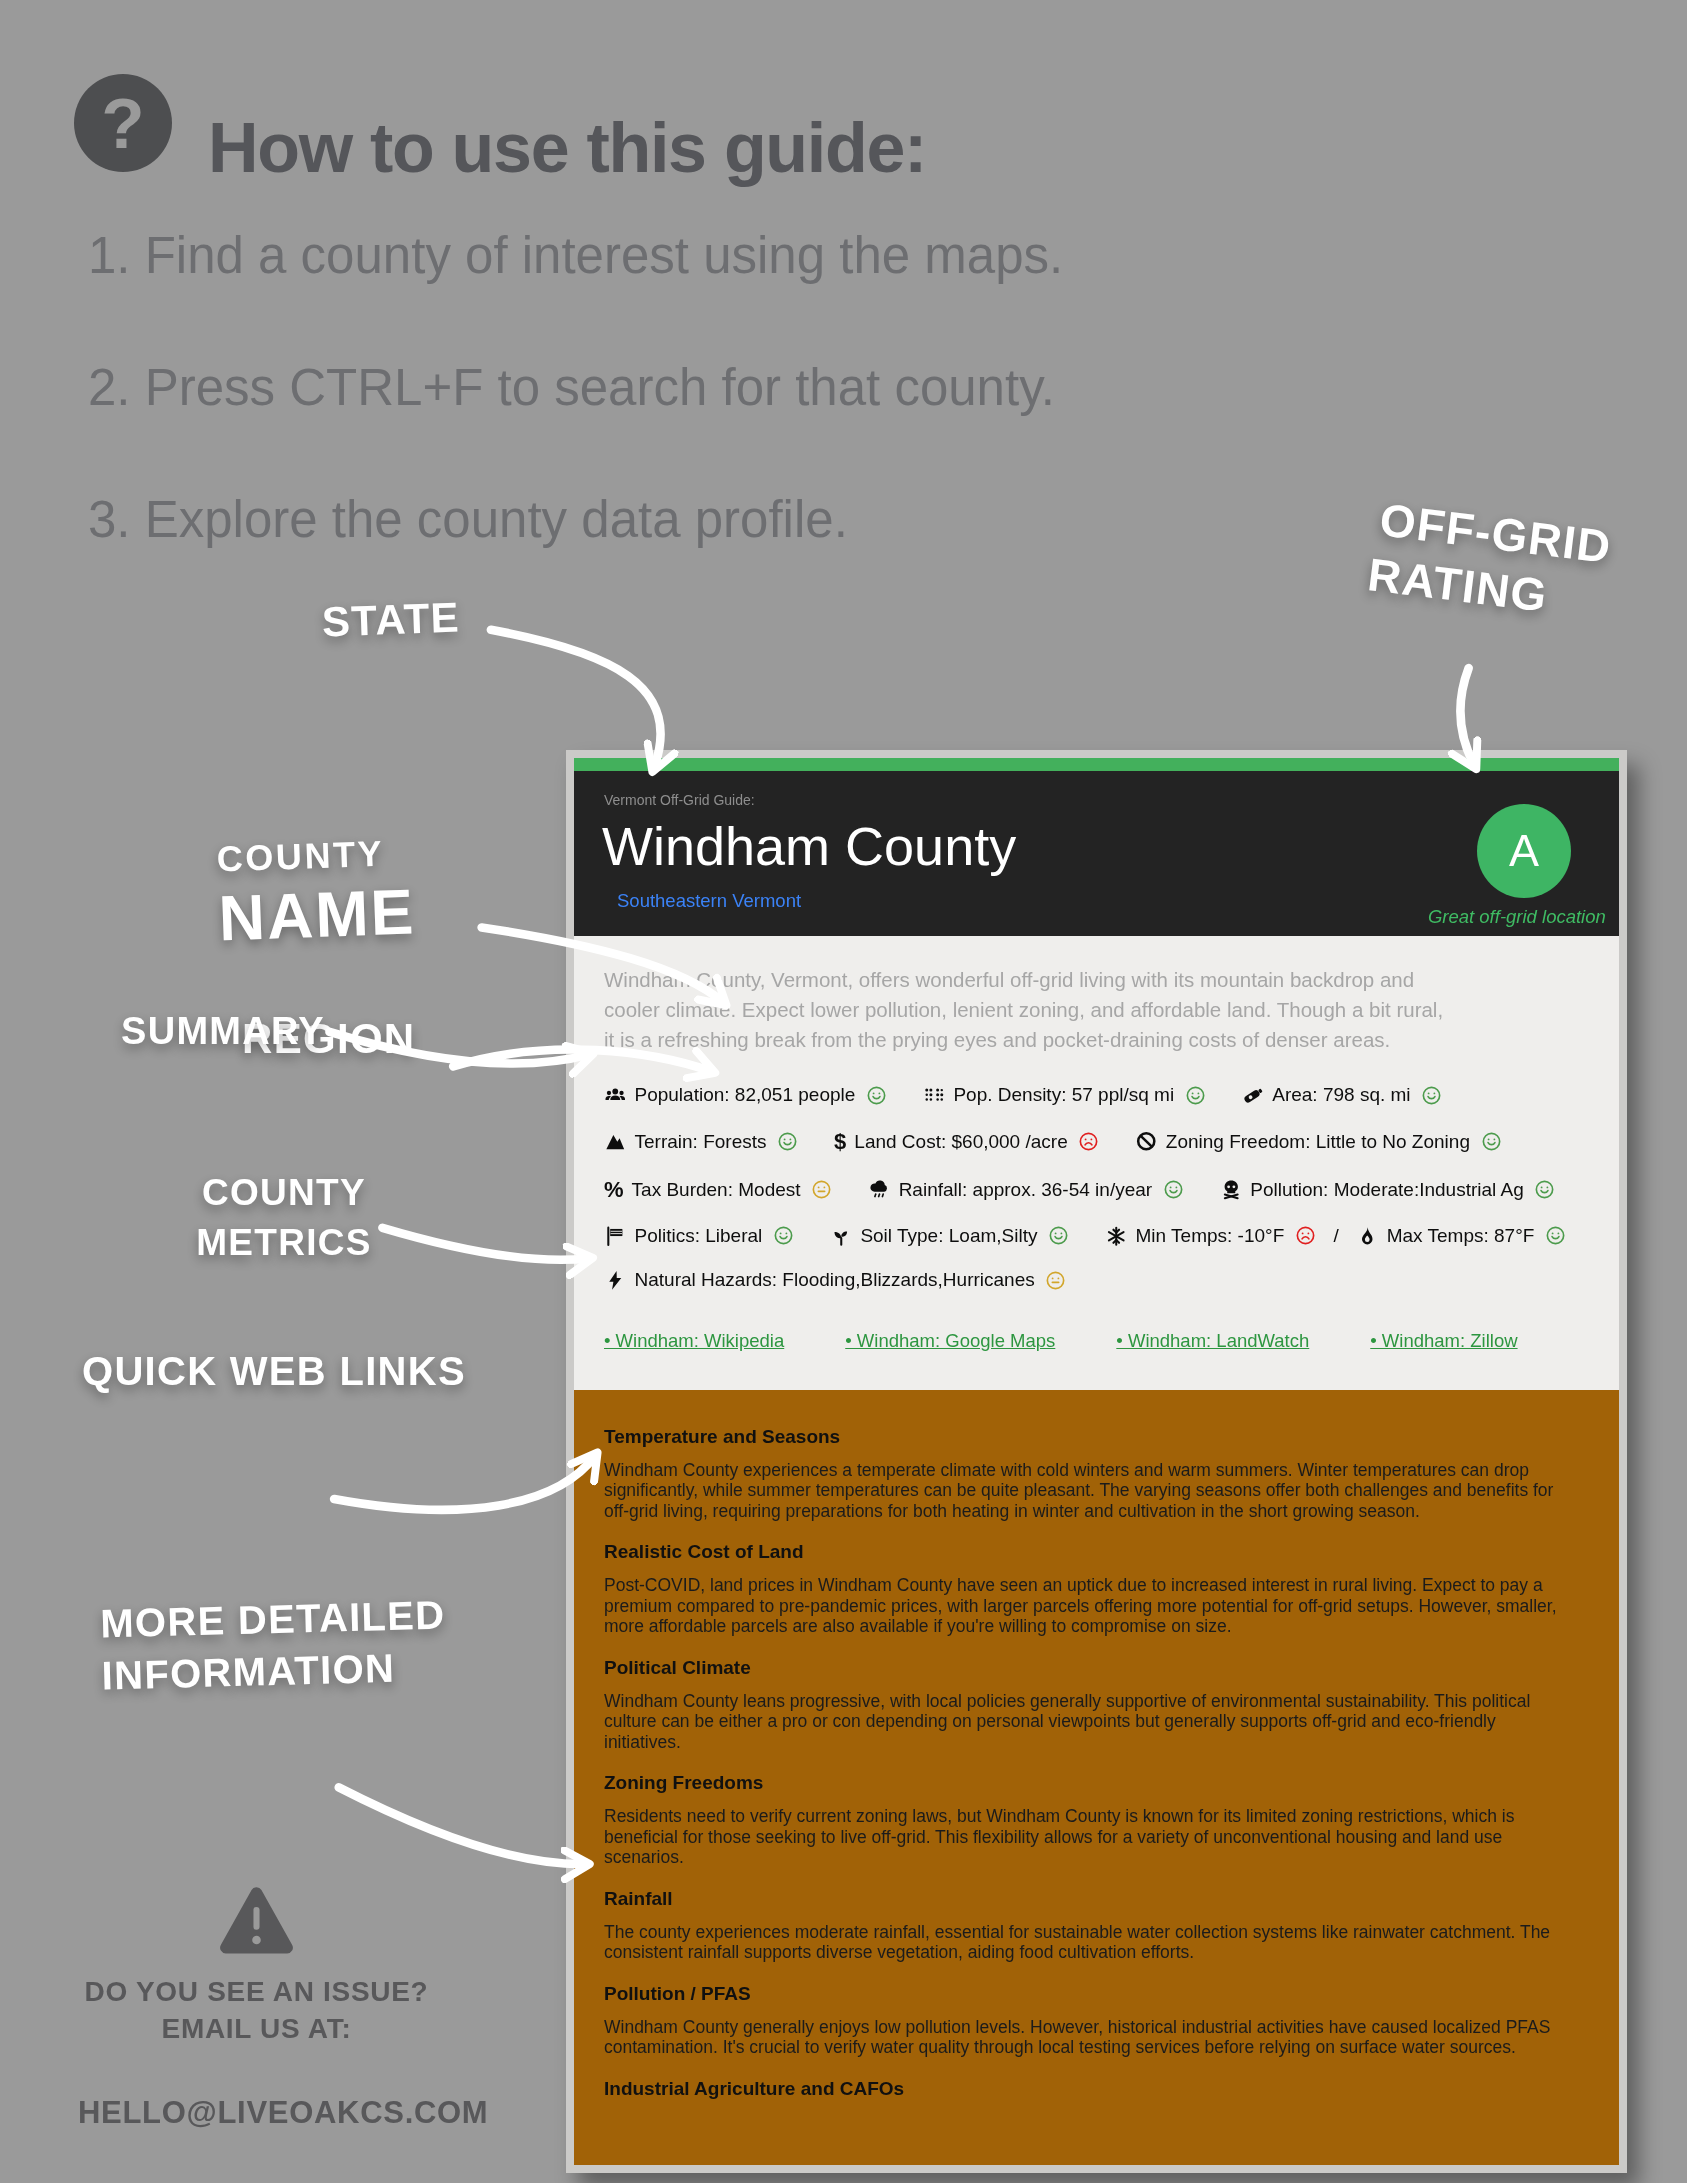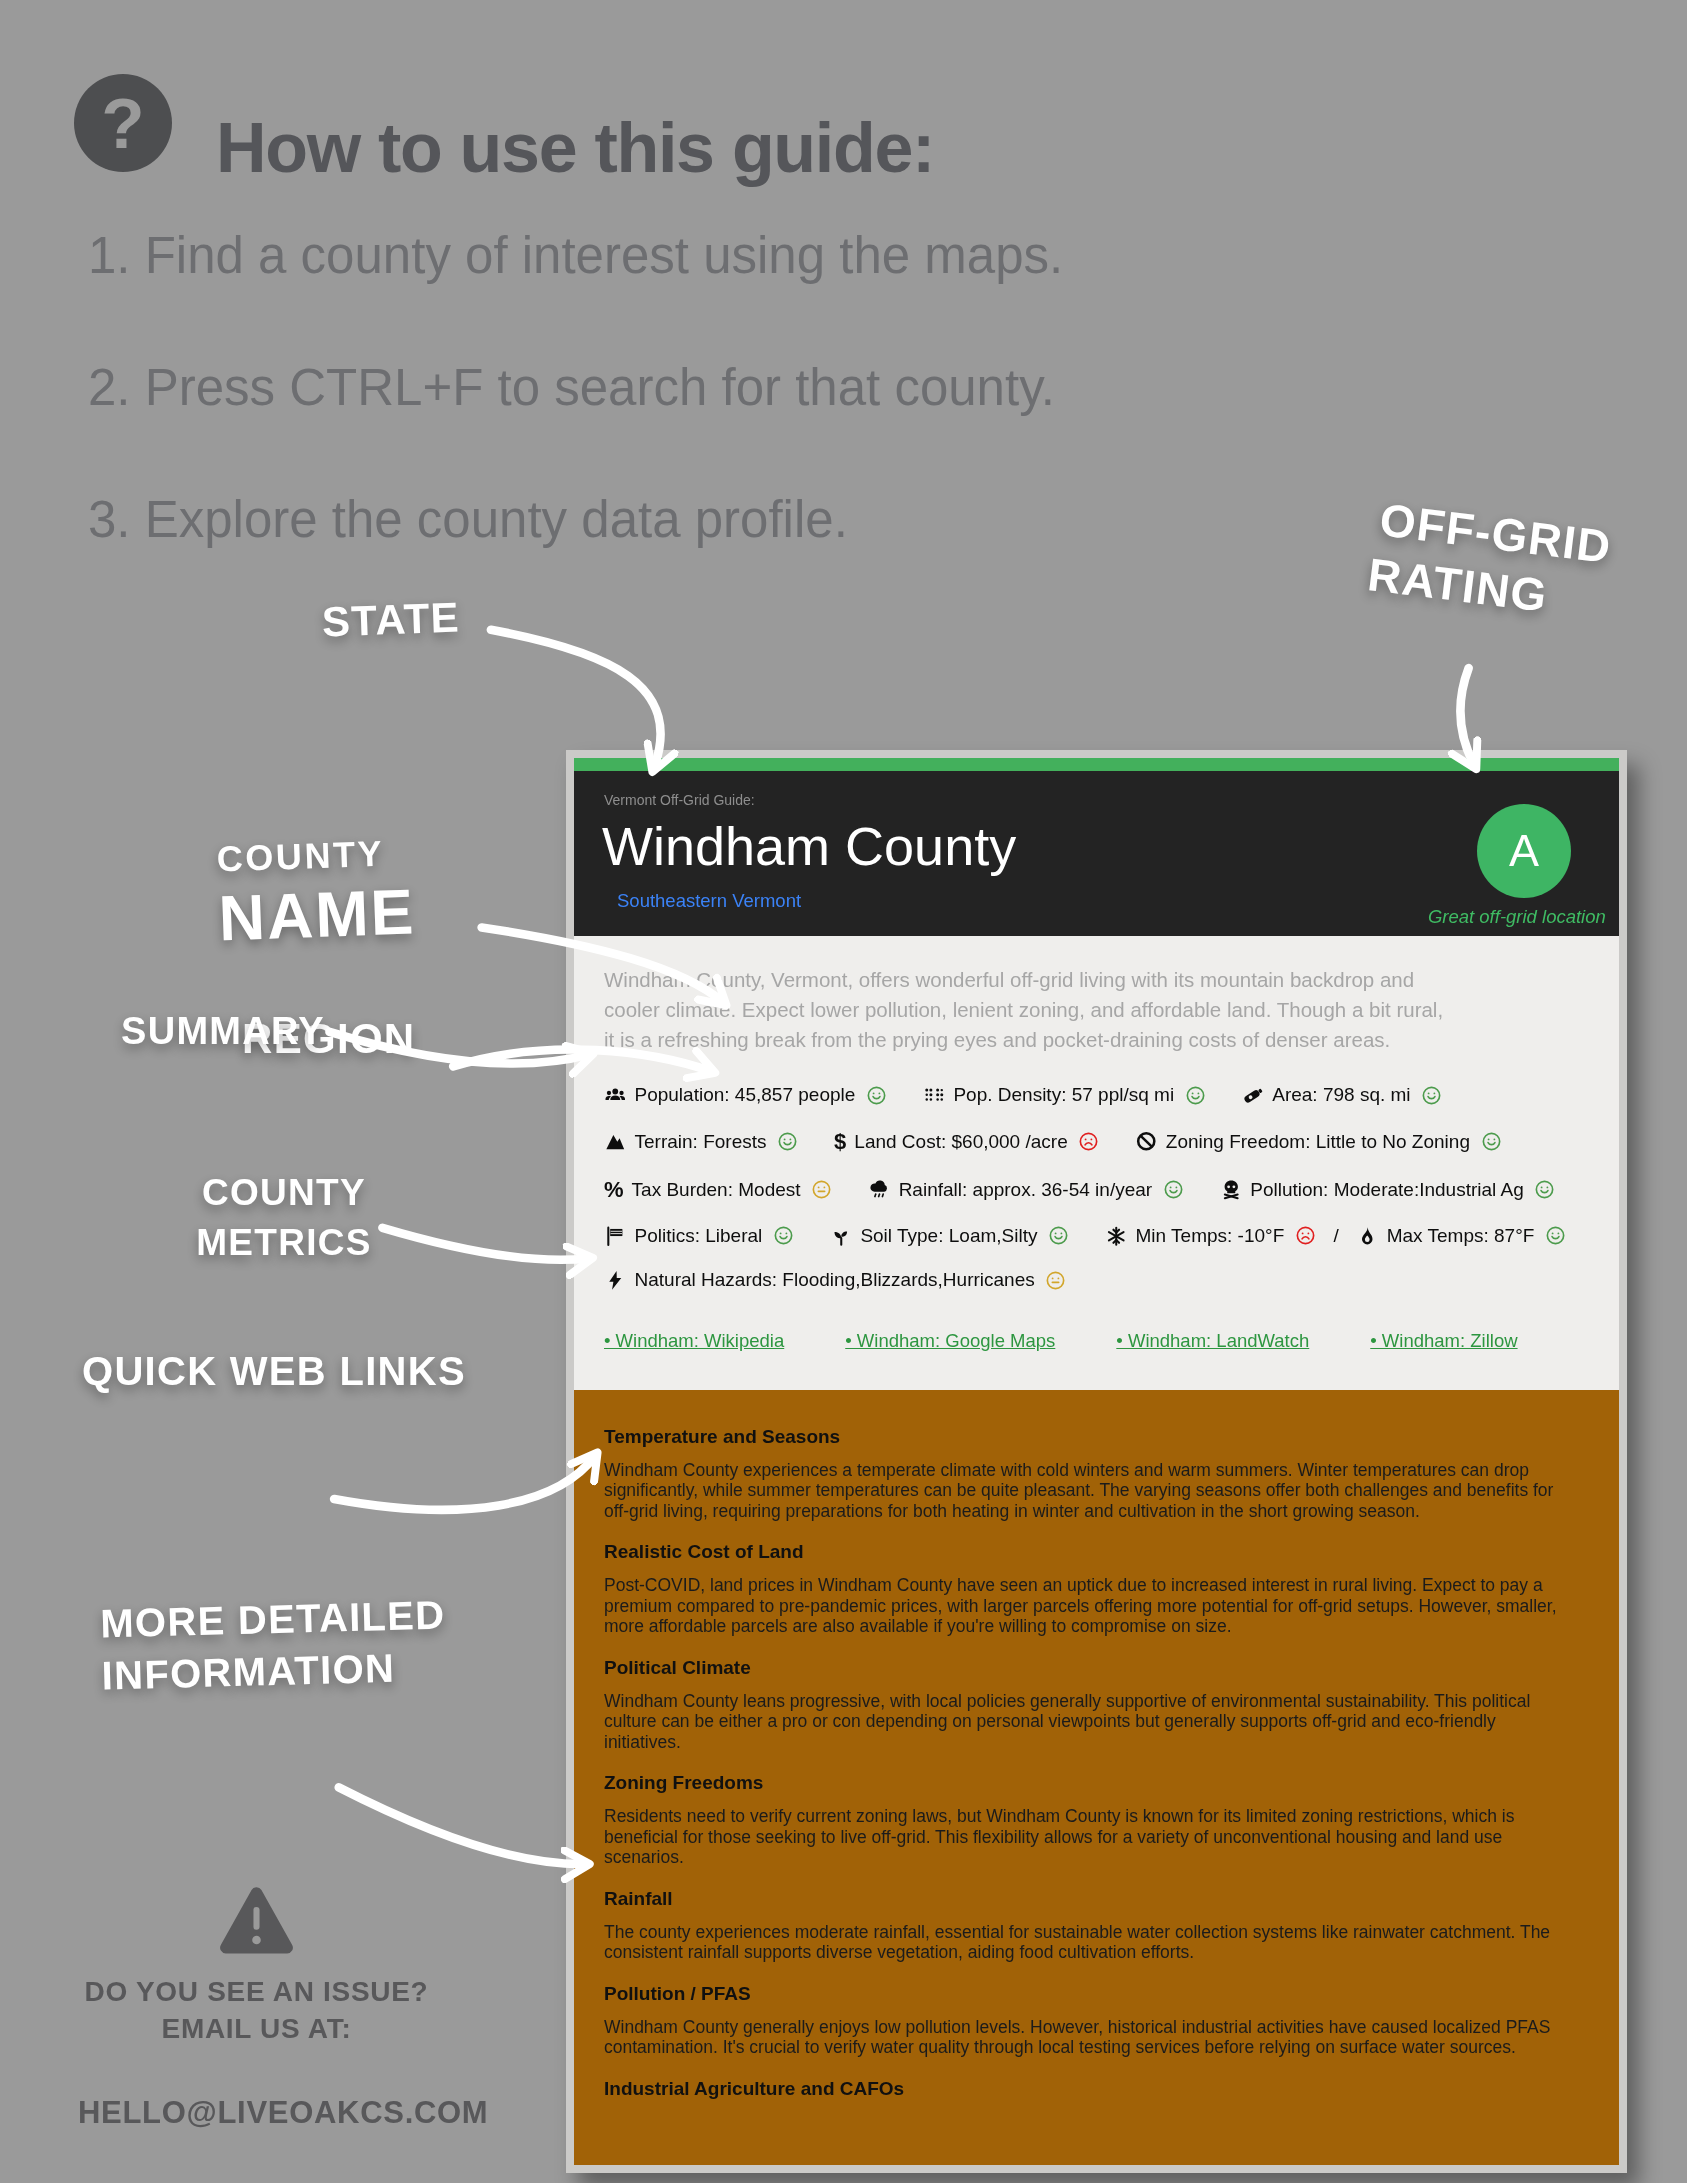--- a/index.html
+++ b/index.html
@@ -8,21 +8,21 @@
     background:#9a9a9a;
     font-family:"Liberation Sans", sans-serif;
   }
   
   .q-icon{
     position:absolute;left:74px;top:74px;width:98px;height:98px;border-radius:50%;
     background:#4d4e50;color:#9a9a9a;font-size:71px;font-weight:700;
     display:flex;align-items:center;justify-content:center;
   }
   .page-title{
-    position:absolute;left:216px;top:61px;font-size:70px;font-weight:700;
+    position:absolute;left:208px;top:61px;font-size:70px;font-weight:700;
     color:#55565a;letter-spacing:-1.3px;
   }
   .steps{position:absolute;left:88px;top:226px;}
   .step{font-size:51px;color:#6d6e71;margin-bottom:73px;white-space:nowrap;}
   
   .callout{
     position:absolute;color:#ffffff;font-weight:700;
     text-shadow:0 4.6px 10.6px rgba(0,0,0,.33);letter-spacing:1.3px;white-space:nowrap;
   }
   #label-state{left:322px;top:596px;font-size:42px;transform:rotate(-2deg);}
@@ -123,21 +123,21 @@
         <div class="metric-row">
           <span class="metric">
             <span class="micon"><svg viewBox="0 0 24 24" fill="currentColor">
                 <circle cx="5.3" cy="9.6" r="2.3"></circle>
                 <circle cx="18.7" cy="9.6" r="2.3"></circle>
                 <circle cx="12" cy="8" r="3.1"></circle>
                 <path d="M12 12.3c-2.9 0-5.2 1.7-5.2 3.8v1h10.4v-1c0-2.1-2.3-3.8-5.2-3.8z"></path>
                 <path d="M5.3 12.9c-2.1 0-3.7 1.3-3.7 2.9v1.3h3.5c.1-1.6 1-3 2.3-3.8-.6-.3-1.3-.4-2.1-.4z"></path>
                 <path d="M18.7 12.9c2.1 0 3.7 1.3 3.7 2.9v1.3h-3.5c-.1-1.6-1-3-2.3-3.8.6-.3 1.3-.4 2.1-.4z"></path>
               </svg></span>
-            <span>Population: 45,857 people</span>
+            <span>Population: 82,051 people</span>
             <span class="mood"><svg viewBox="0 0 24 24" fill="none" stroke="#4c9b4c" stroke-width="1.9" stroke-linecap="round">
     <circle cx="12" cy="12" r="9.3"></circle>
     <circle cx="8.7" cy="9.6" r="1.05" fill="#4c9b4c" stroke="none"></circle>
     <circle cx="15.3" cy="9.6" r="1.05" fill="#4c9b4c" stroke="none"></circle>
                 <path d="M8.1 13.2 a4.4 4.4 0 0 0 7.8 0" fill="none"></path>
               </svg></span>
           </span>
           <span class="metric">
             <span class="micon"><svg viewBox="0 0 24 24" fill="currentColor">
                 <circle cx="4" cy="6.5" r="1.6"></circle>

